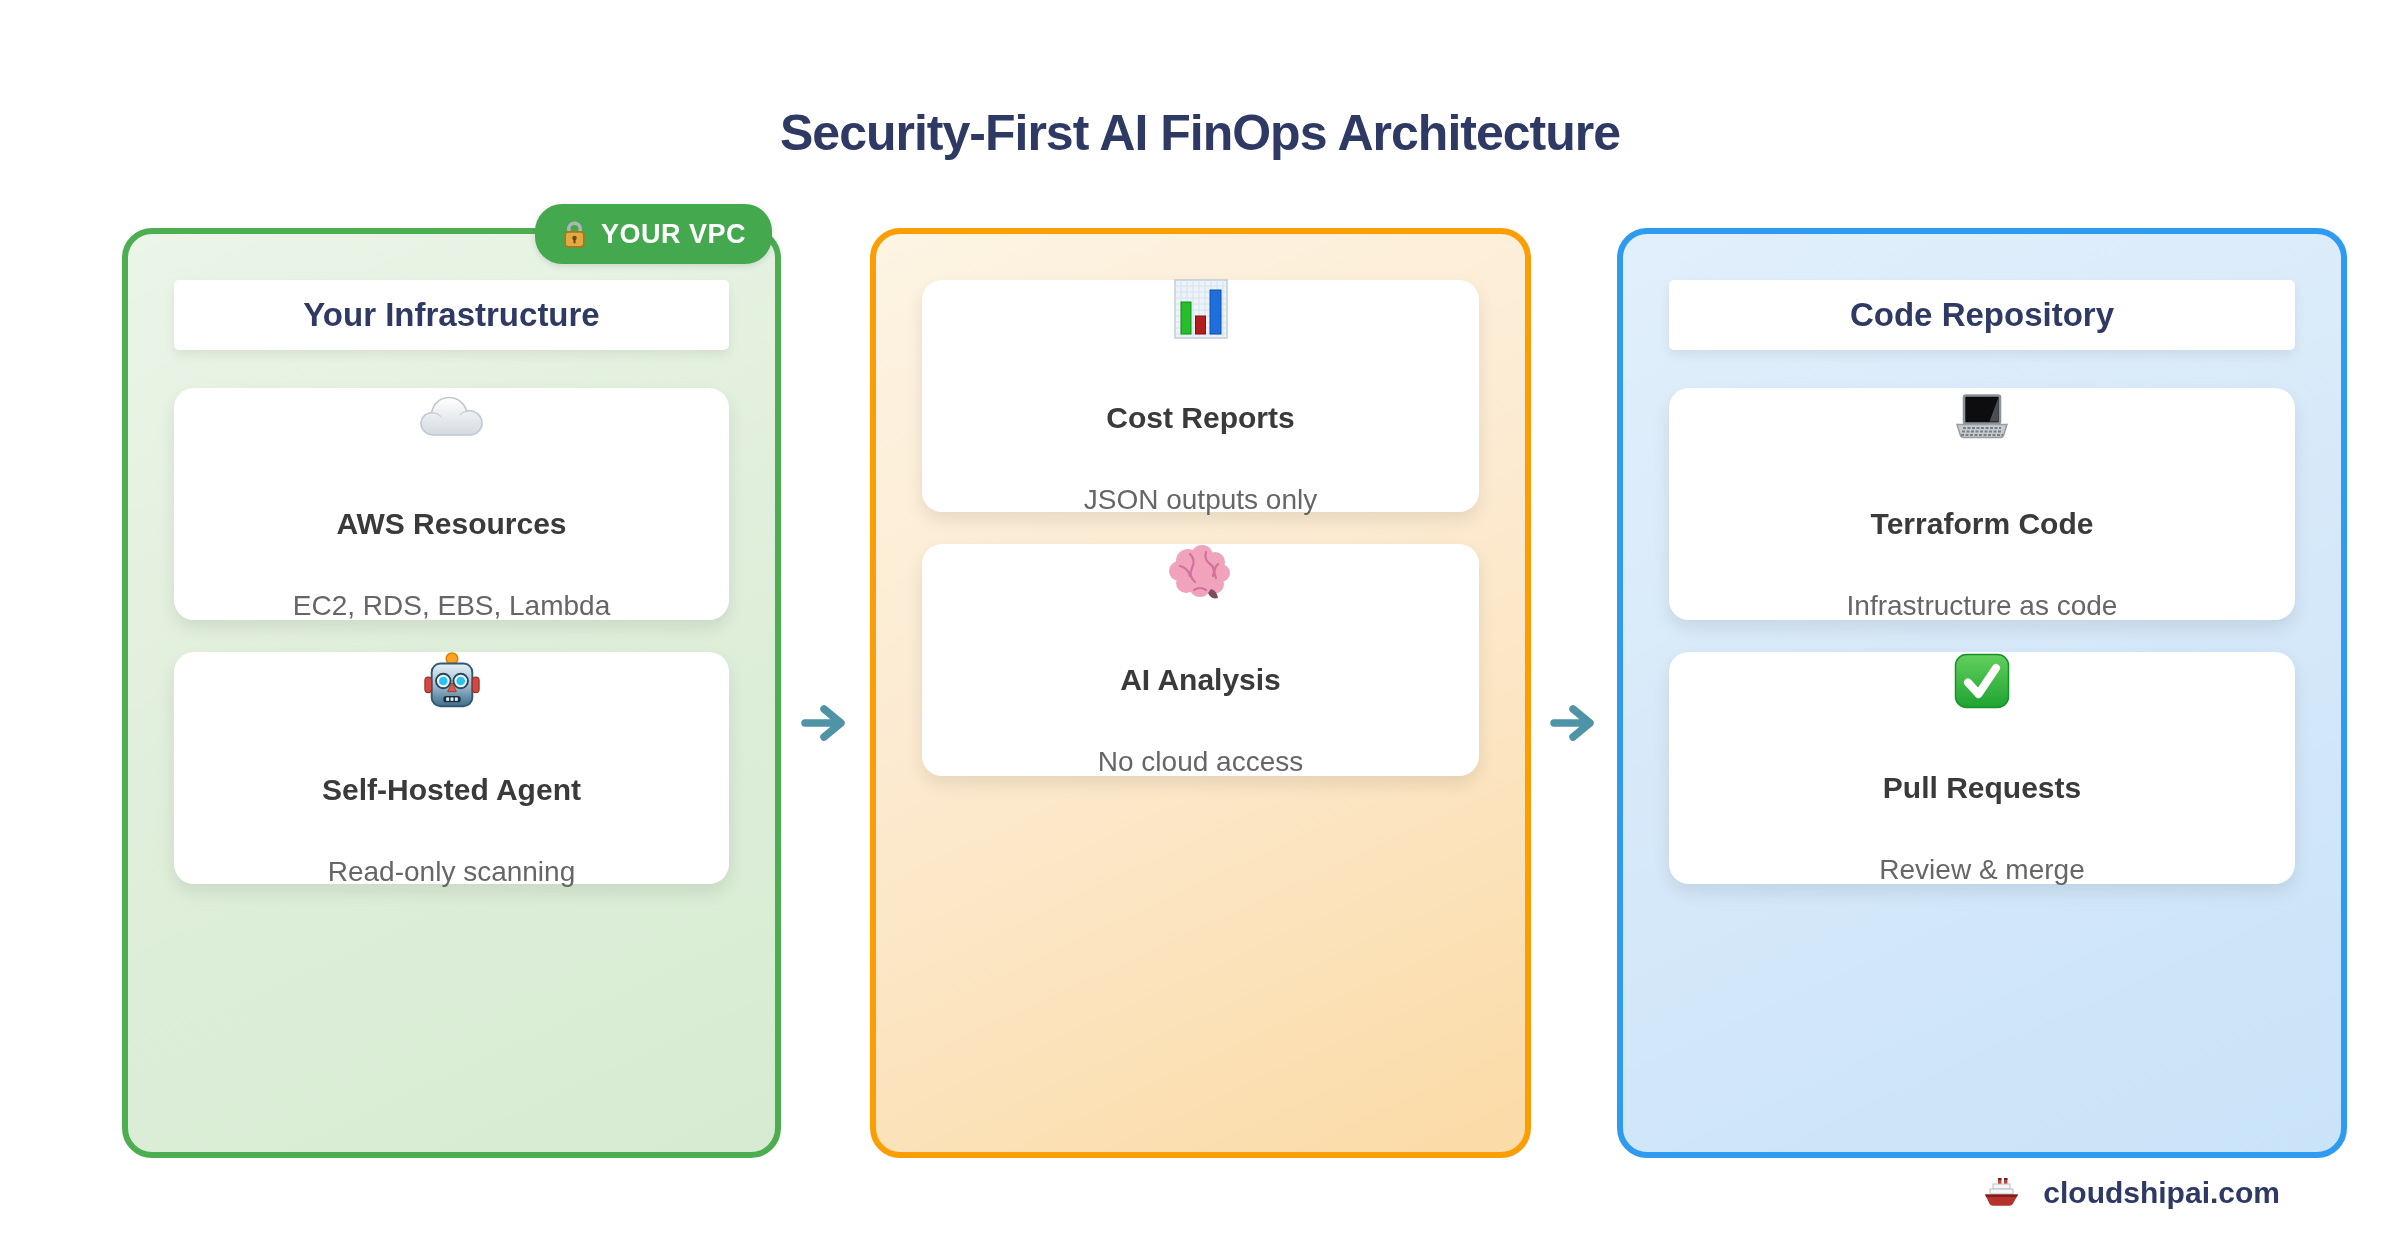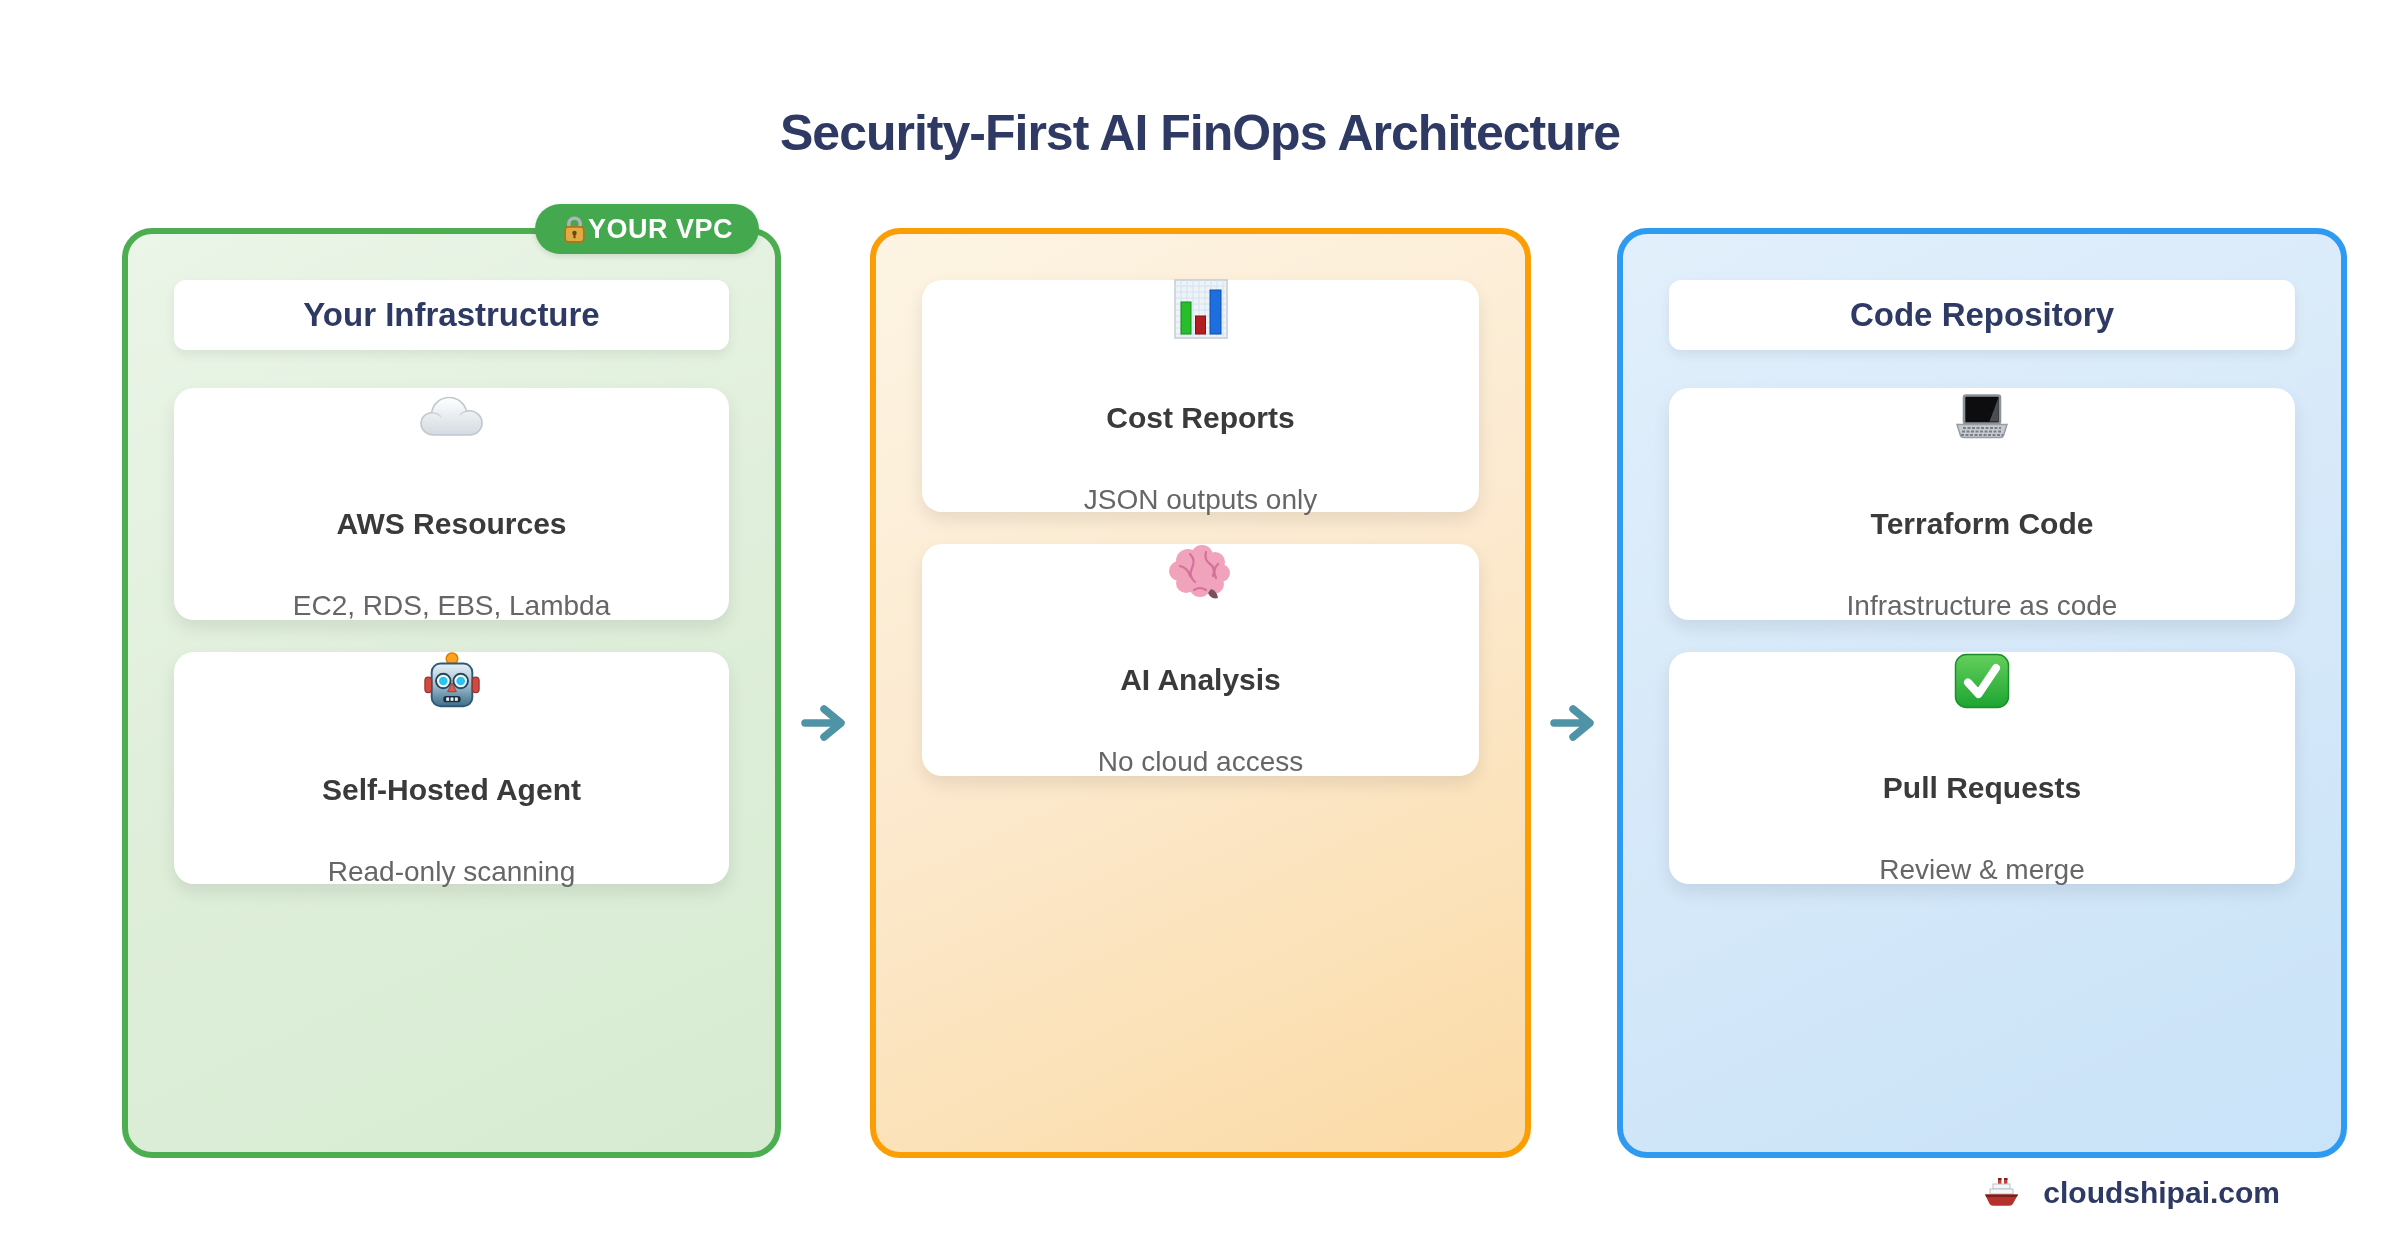--- a/index.html
+++ b/index.html
@@ -19,44 +19,44 @@
   .column {
     position:absolute; top:228px; height:930px;
     border:6px solid; border-radius:30px;
     padding:46px 46px 0 46px;
   }
   .col-green  { left:122px;  width:659px; border-color:#4cae50; background:linear-gradient(155deg,#ebf5e8 0%,#e0efdb 45%,#d6ebd1 100%); }
   .col-orange { left:870px;  width:661px; border-color:#fb9e04; background:linear-gradient(155deg,#fdf4e3 0%,#fcead0 45%,#fbdba6 100%); }
   .col-blue   { left:1617px; width:730px; border-color:#2e9af0; background:linear-gradient(155deg,#e1effb 0%,#d7e9f9 45%,#c9e3f8 100%); }
 
   .col-header {
-    height:70px; background:#ffffff; border-radius:12px;
+    height:70px; background:#ffffff; border-radius:5px;
     display:flex; align-items:center; justify-content:center;
     font-size:33px; font-weight:bold; color:#2e3a63;
     box-shadow:0 5px 12px rgba(0,0,0,0.07);
     margin-bottom:38px;
   }
 
   .card {
     background:#ffffff; border-radius:20px; height:232px;
     margin-bottom:32px;
     box-shadow:0 8px 18px rgba(0,0,0,0.09);
     display:flex; flex-direction:column; align-items:center; justify-content:center;
     text-align:center;
     gap:39px;
   }
   .card .icon-slot { height:66px; display:flex; align-items:center; justify-content:center; margin-bottom:24px; }
   .card-title { font-size:30px; font-weight:bold; color:#3a3a3a; line-height:1; }
   .card-sub   { font-size:28px; color:#666666; margin-top:14px; line-height:1; }
 
   .vpc-badge {
-    position:absolute; left:535px; top:204px; height:50px;
+    position:absolute; left:535px; top:204px; height:60px;
     padding:0 26px; border-radius:27px;
     background:#44a94e; z-index:5;
-    display:flex; align-items:center; 
+    display:flex; align-items:center; gap:13px;
     box-shadow:0 2px 6px rgba(0,0,0,0.12);
   }
   .vpc-badge .badge-label {
     color:#ffffff; font-size:27px; font-weight:bold; letter-spacing:0.5px;
   }
 
   .flow-arrow { position:absolute; top:697px; width:52px; height:52px; }
   .arrow-1 { left:799px; }
   .arrow-2 { left:1548px; }
 

